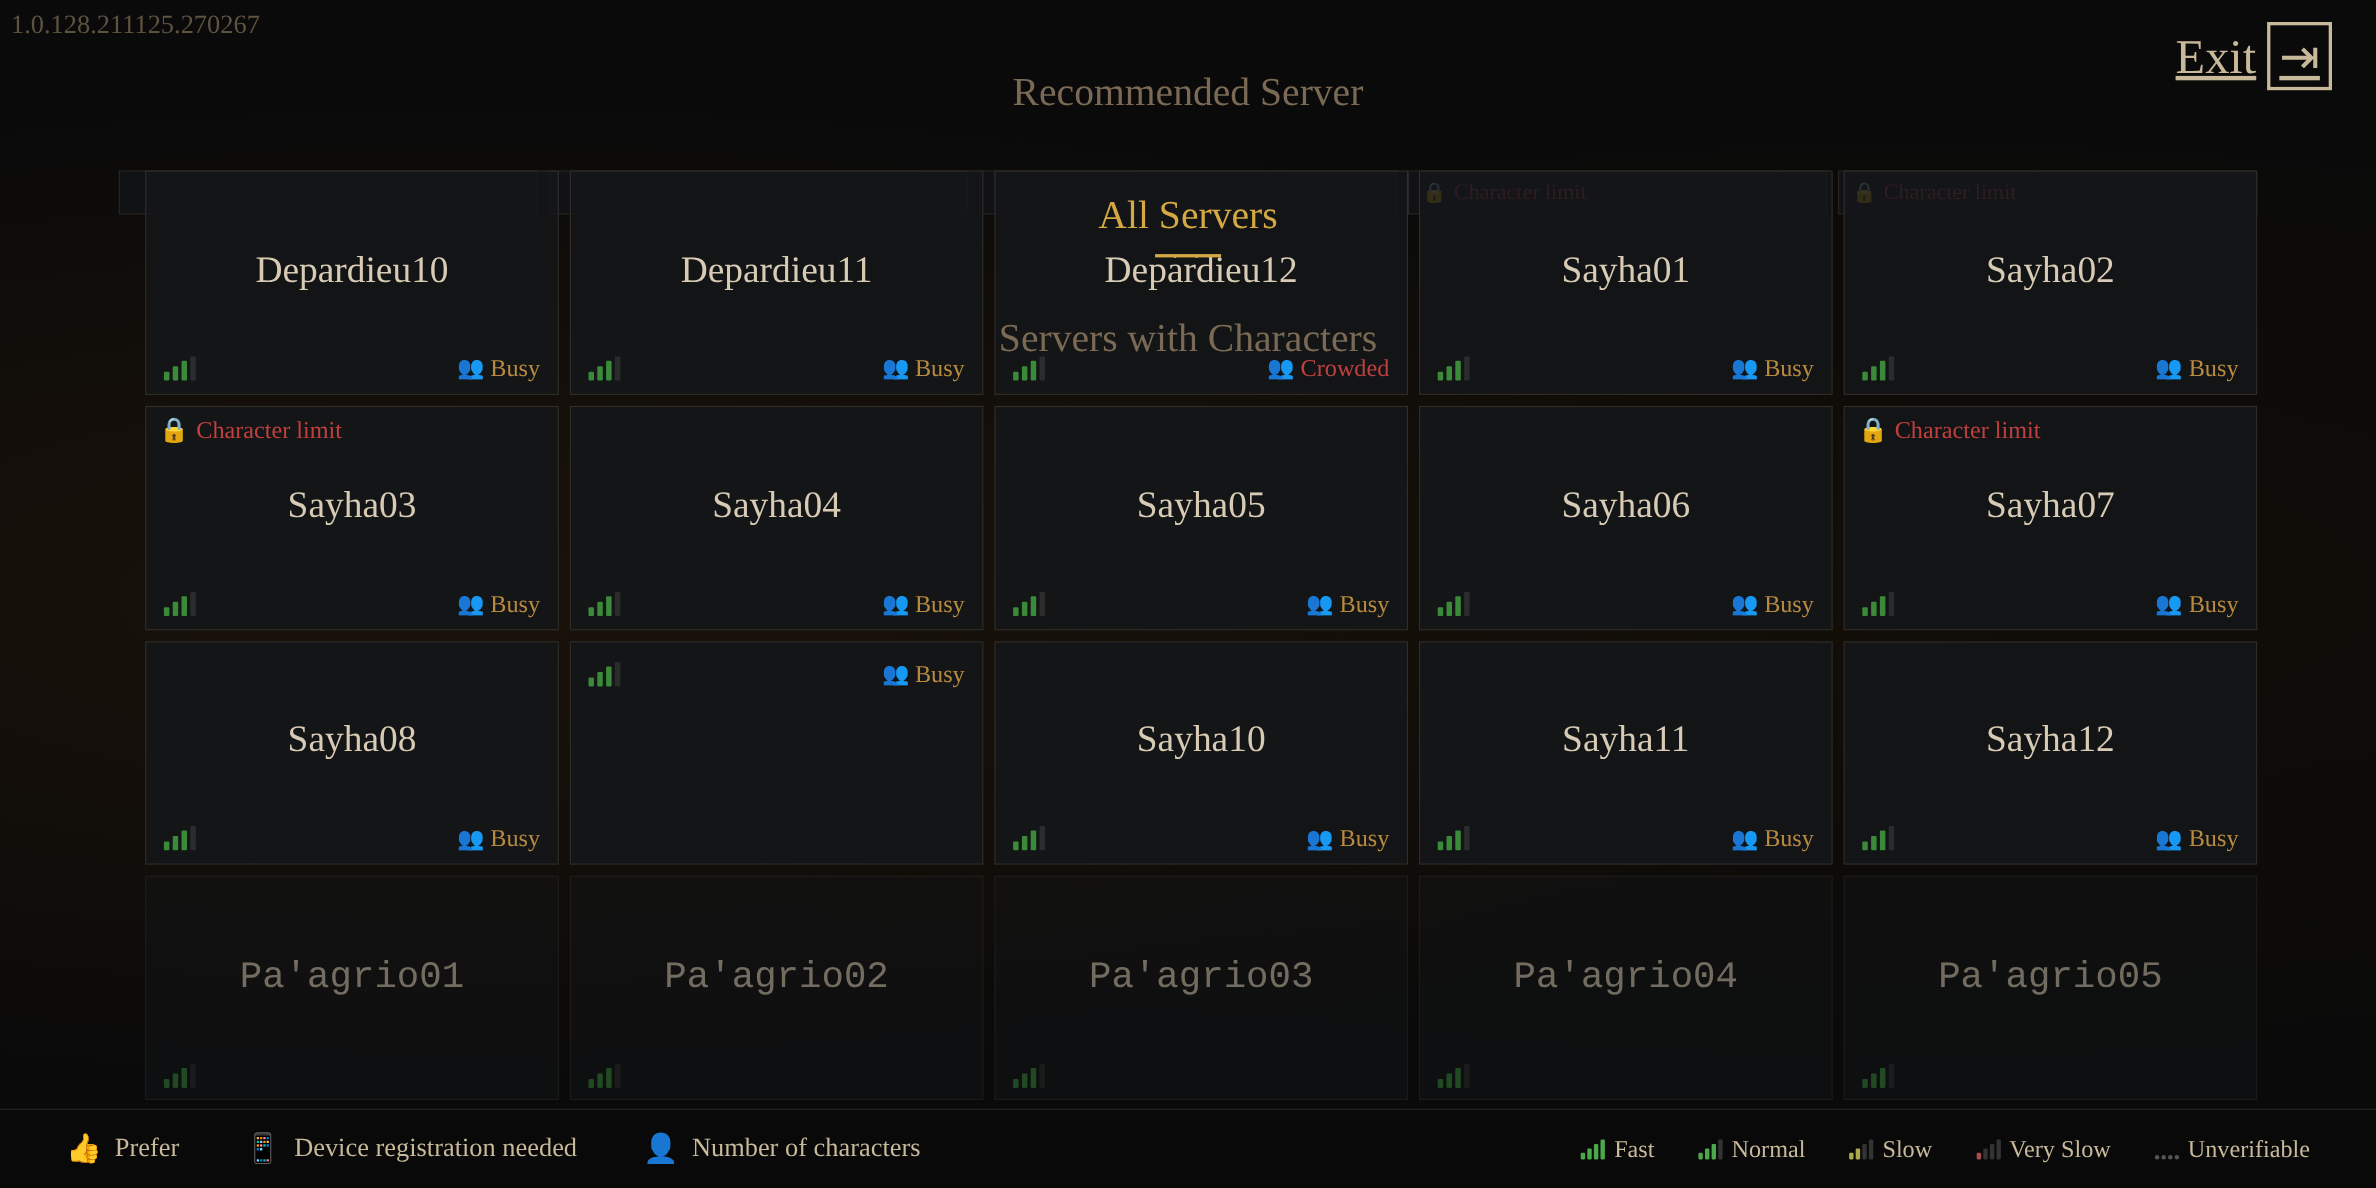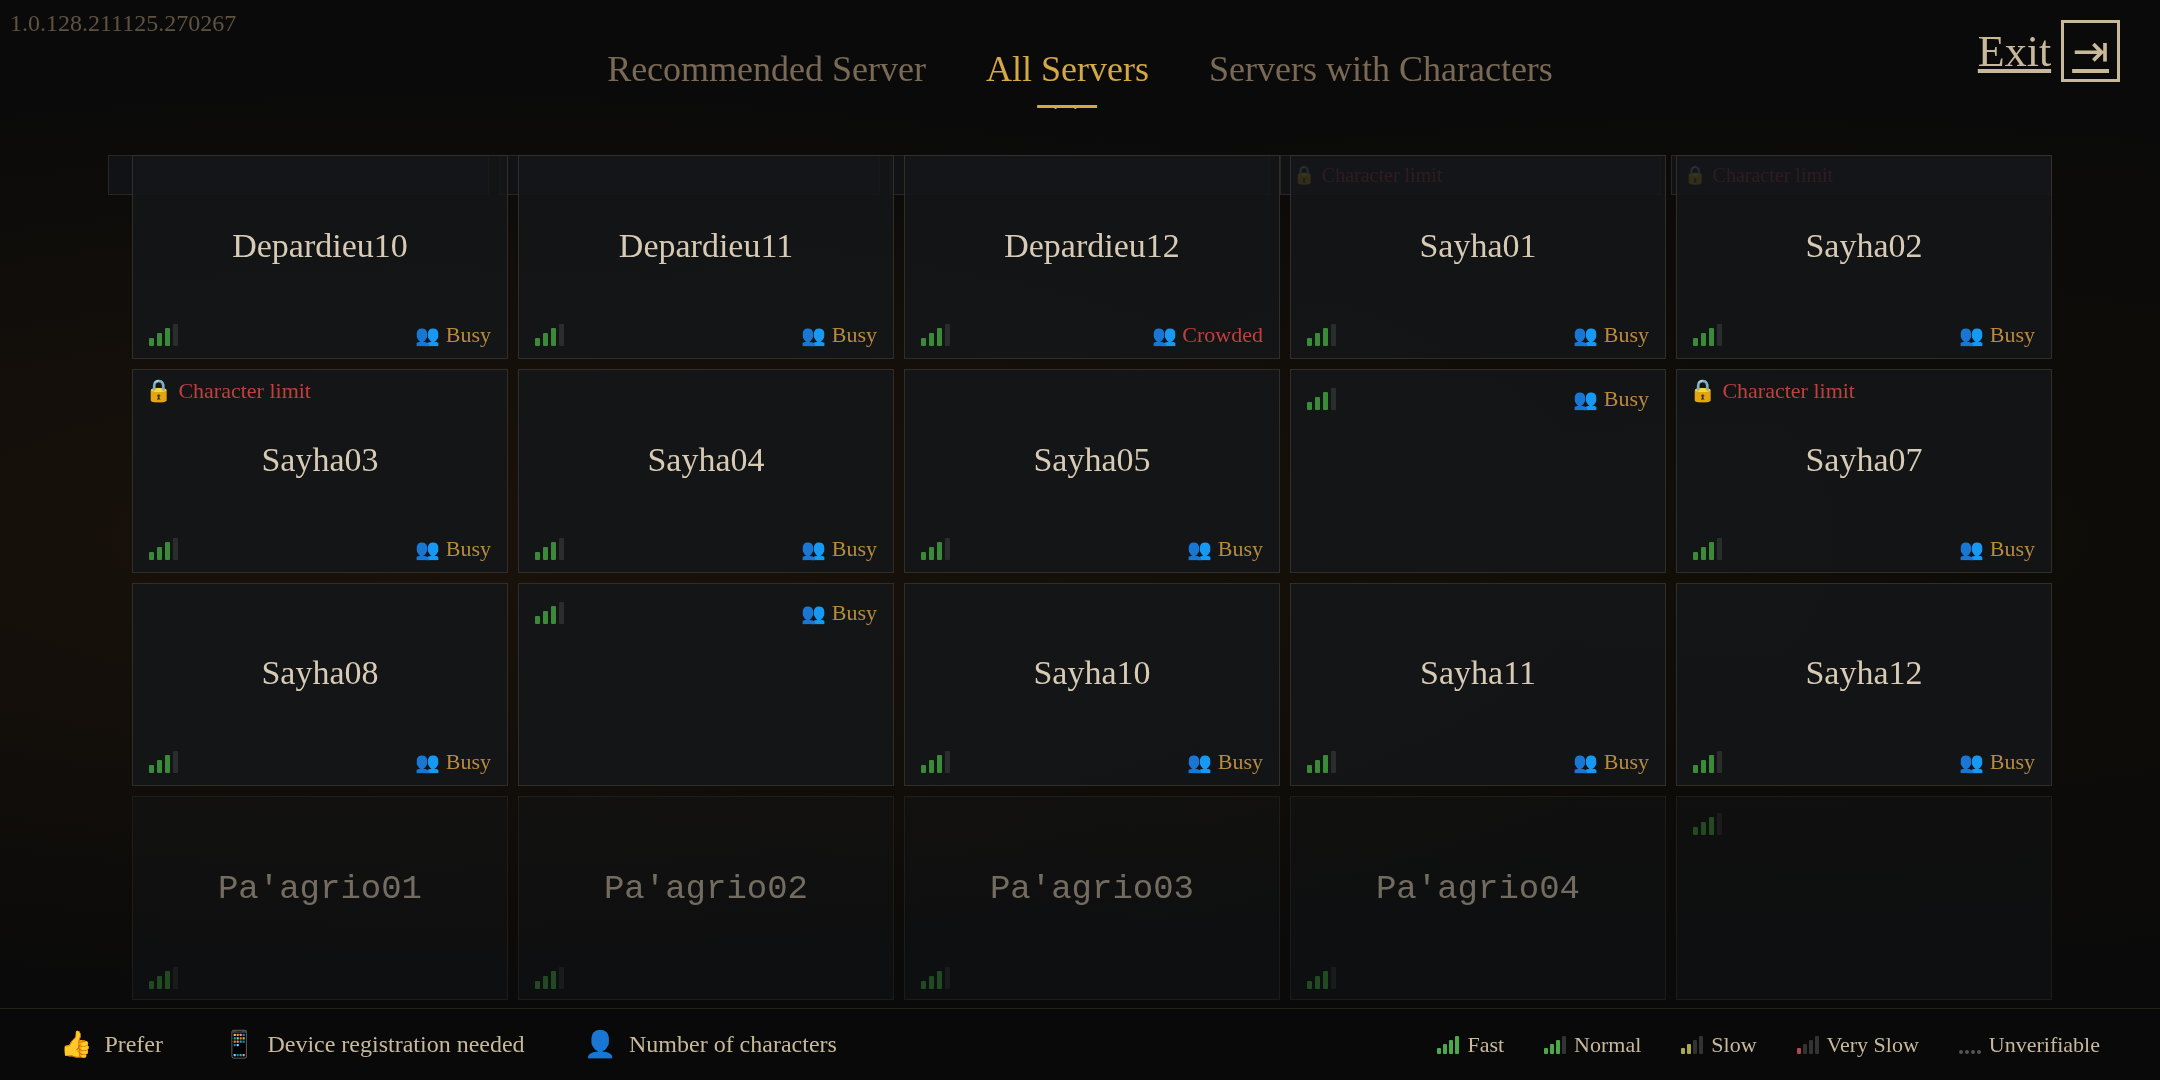--- a/index.html
+++ b/index.html
@@ -52,27 +52,28 @@
 
     .exit-btn .exit-icon {
       font-size: 44px;
       border: 3px solid #c8b99a;
       padding: 2px 8px;
     }
 
     
     .tabs {
       position: absolute;
-      top: 48px;
+      top: 62px;
       left: 50%;
       transform: translateX(-50%);
       display: flex;
       gap: 60px;
       z-index: 10;
       align-items: center;
+      flex-direction: column;
     }
 
     .tab {
       font-size: 36px;
       color: #7a6a55;
       cursor: pointer;
       text-align: center;
       position: relative;
       padding-bottom: 10px;
     }
@@ -463,20 +464,21 @@
           <div class="signal-bar"></div>
           <div class="signal-bar" style="background: rgba(80, 80, 80, 0.4);"></div>
         </div>
         <div class="status-badge busy">
           <span class="status-icon">👥</span>
           <span>Busy</span>
         </div>
       </div>
     </div>
     <div class="server-card">
+      <div class="server-name">Sayha06</div>
       <div class="server-footer">
         <div class="signal-bars">
           <div class="signal-bar"></div>
           <div class="signal-bar"></div>
           <div class="signal-bar"></div>
           <div class="signal-bar" style="background: rgba(80, 80, 80, 0.4);"></div>
         </div>
         <div class="status-badge busy">
           <span class="status-icon">👥</span>
           <span>Busy</span>
@@ -614,20 +616,21 @@
       <div class="server-footer">
         <div class="signal-bars">
           <div class="signal-bar"></div>
           <div class="signal-bar"></div>
           <div class="signal-bar"></div>
           <div class="signal-bar" style="background: rgba(80, 80, 80, 0.4);"></div>
         </div>
       </div>
     </div>
     <div class="server-card dimmed">
+      <div class="server-name">Pa'agrio05</div>
       <div class="server-footer">
         <div class="signal-bars">
           <div class="signal-bar"></div>
           <div class="signal-bar"></div>
           <div class="signal-bar"></div>
           <div class="signal-bar" style="background: rgba(80, 80, 80, 0.4);"></div>
         </div>
       </div>
     </div>
   </div>

